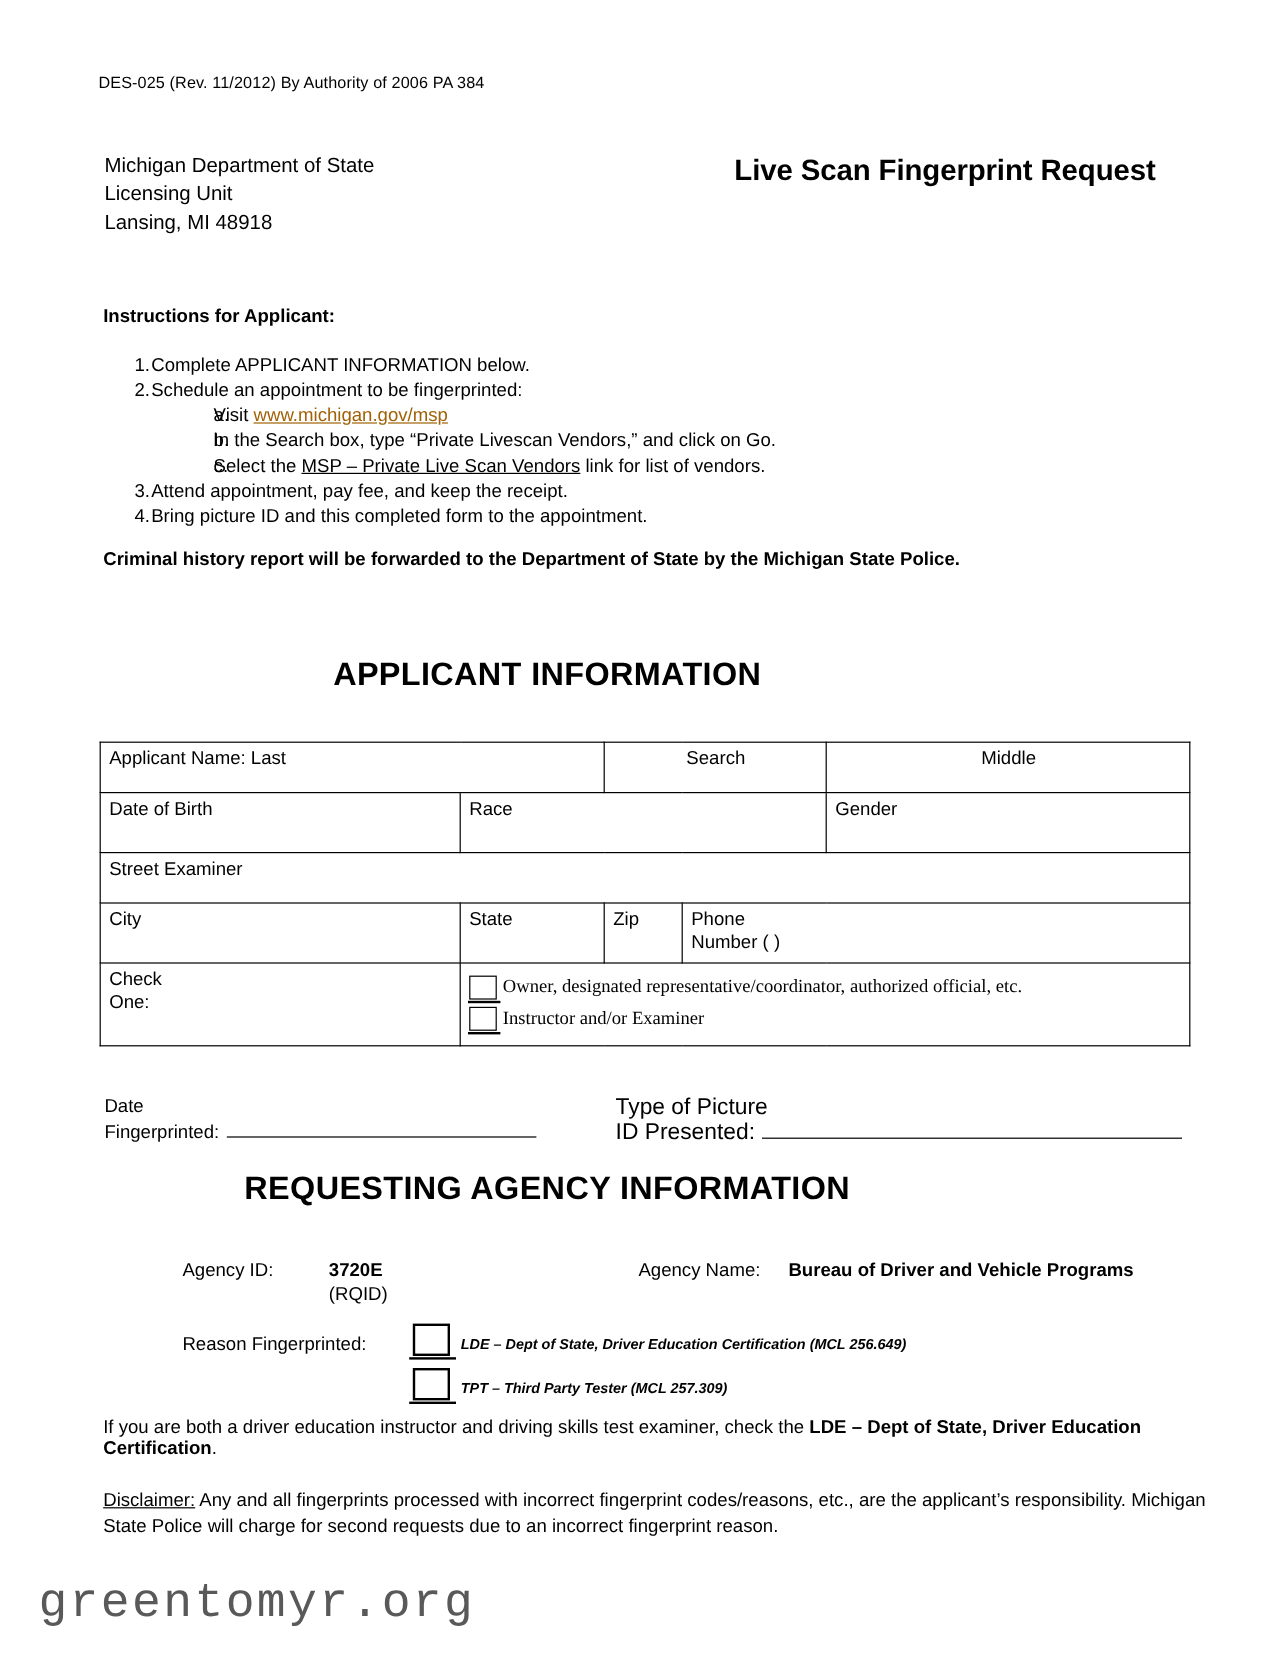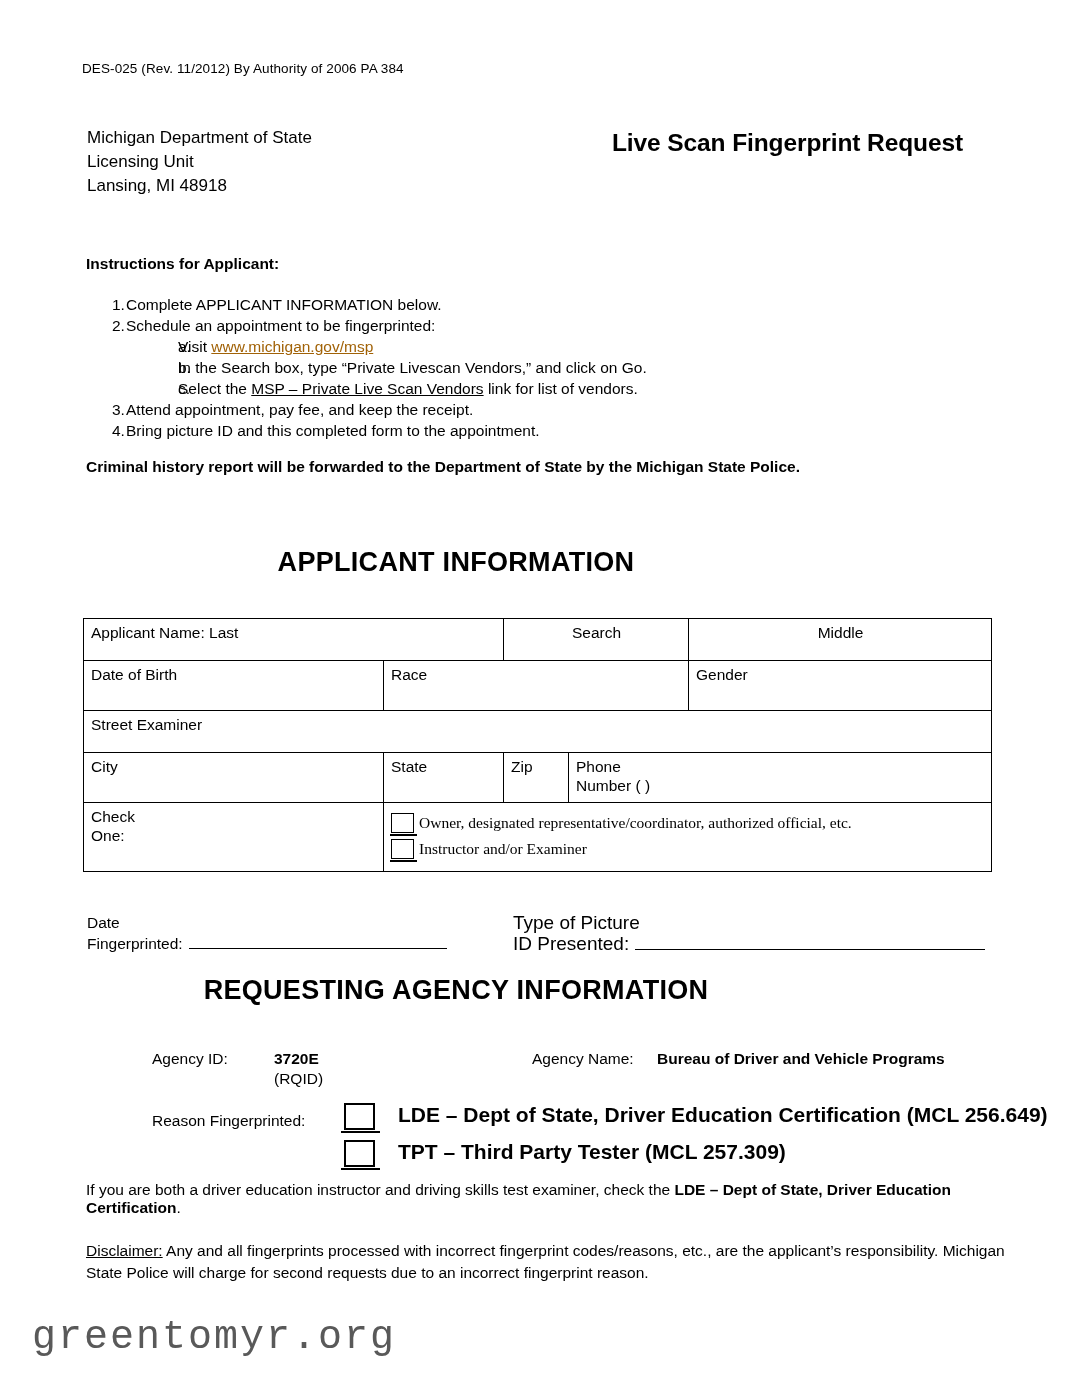--- a/index.html
+++ b/index.html
@@ -186,25 +186,26 @@
   .reason-row .rbox::after {
     content: "";
     position: absolute;
     left: -5px;
     right: -7px;
     bottom: -5px;
     height: 2.4px;
     background: #000;
   }
   .reason-row .rtxt {
-    margin-left: 23px;
-    font-size: 21px;
+    margin-left: 9px;
+    font-size: 12px;
     font-weight: bold;
     padding-bottom: 3px;
     white-space: nowrap;
+    font-style: italic;
   }
 
   .both-note {
     left: 86px; top: 1181px;
     font-size: 15.5px;
     width: 930px;
   }
   .disclaimer {
     left: 86px; top: 1240px;
     font-size: 15.5px;

